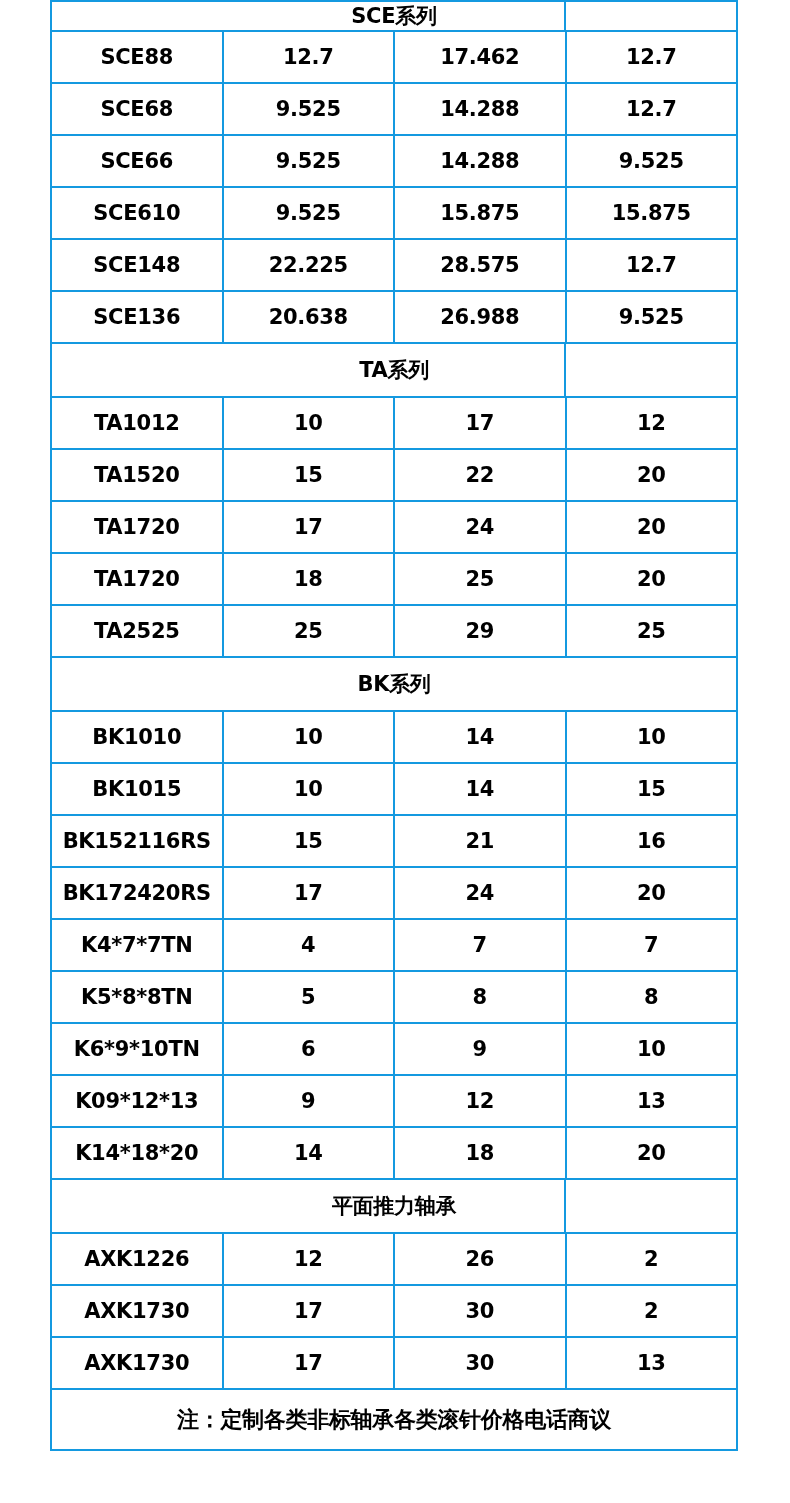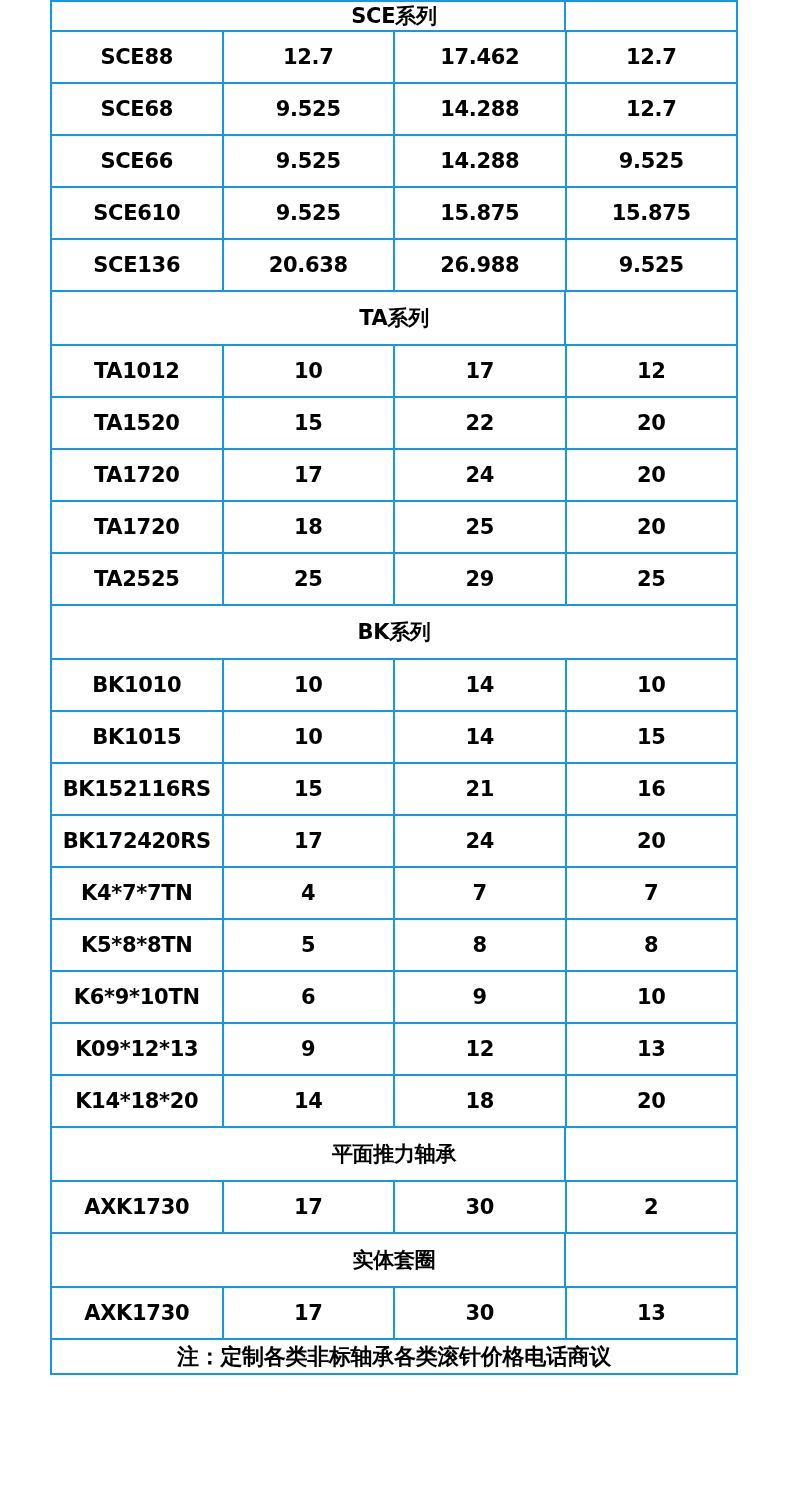--- a/index.html
+++ b/index.html
@@ -46,21 +46,21 @@
   }
   .col-divider {
     position: absolute;
     top: -2px;
     bottom: -2px;
     left: 75%;
     width: 2px;
     margin-left: -1px;
     background: var(--border-color, #1499e0);
   }
-  tr.footer-row { height: 35px; }
+  tr.footer-row { height: 61px; }
   tr.footer-row td { font-size: 22px; }
 </style>
 </head>
 <body>
 
 <div class="page">
   <table class="spec-table">
     <colgroup>
       <col style="width:25%">
         <col style="width:25%">
@@ -89,20 +89,26 @@
           <td>14.288</td>
           <td>9.525</td>
         </tr>
         <tr class="data-row">
           <td>SCE610</td>
           <td>9.525</td>
           <td>15.875</td>
           <td>15.875</td>
         </tr>
         <tr class="data-row">
+          <td>SCE148</td>
+          <td>22.225</td>
+          <td>28.575</td>
+          <td>12.7</td>
+        </tr>
+        <tr class="data-row">
           <td>SCE136</td>
           <td>20.638</td>
           <td>26.988</td>
           <td>9.525</td>
         </tr>
         <tr class="section-row">
           <td colspan="4"><span>TA系列</span><i class="col-divider"></i></td>
         </tr>
         <tr class="data-row">
           <td>TA1012</td>
@@ -188,27 +194,30 @@
         <tr class="data-row">
           <td>K14*18*20</td>
           <td>14</td>
           <td>18</td>
           <td>20</td>
         </tr>
         <tr class="section-row">
           <td colspan="4"><span>平面推力轴承</span><i class="col-divider"></i></td>
         </tr>
         <tr class="data-row">
+          <td>AXK1226</td>
+          <td>12</td>
+          <td>26</td>
+          <td>2</td>
+        </tr>
+        <tr class="data-row">
           <td>AXK1730</td>
           <td>17</td>
           <td>30</td>
           <td>2</td>
-        </tr>
-        <tr class="section-row">
-          <td colspan="4"><span>实体套圈</span><i class="col-divider"></i></td>
         </tr>
         <tr class="data-row">
           <td>AXK1730</td>
           <td>17</td>
           <td>30</td>
           <td>13</td>
         </tr>
         <tr class="footer-row">
           <td colspan="4">注：定制各类非标轴承各类滚针价格电话商议</td>
         </tr>

